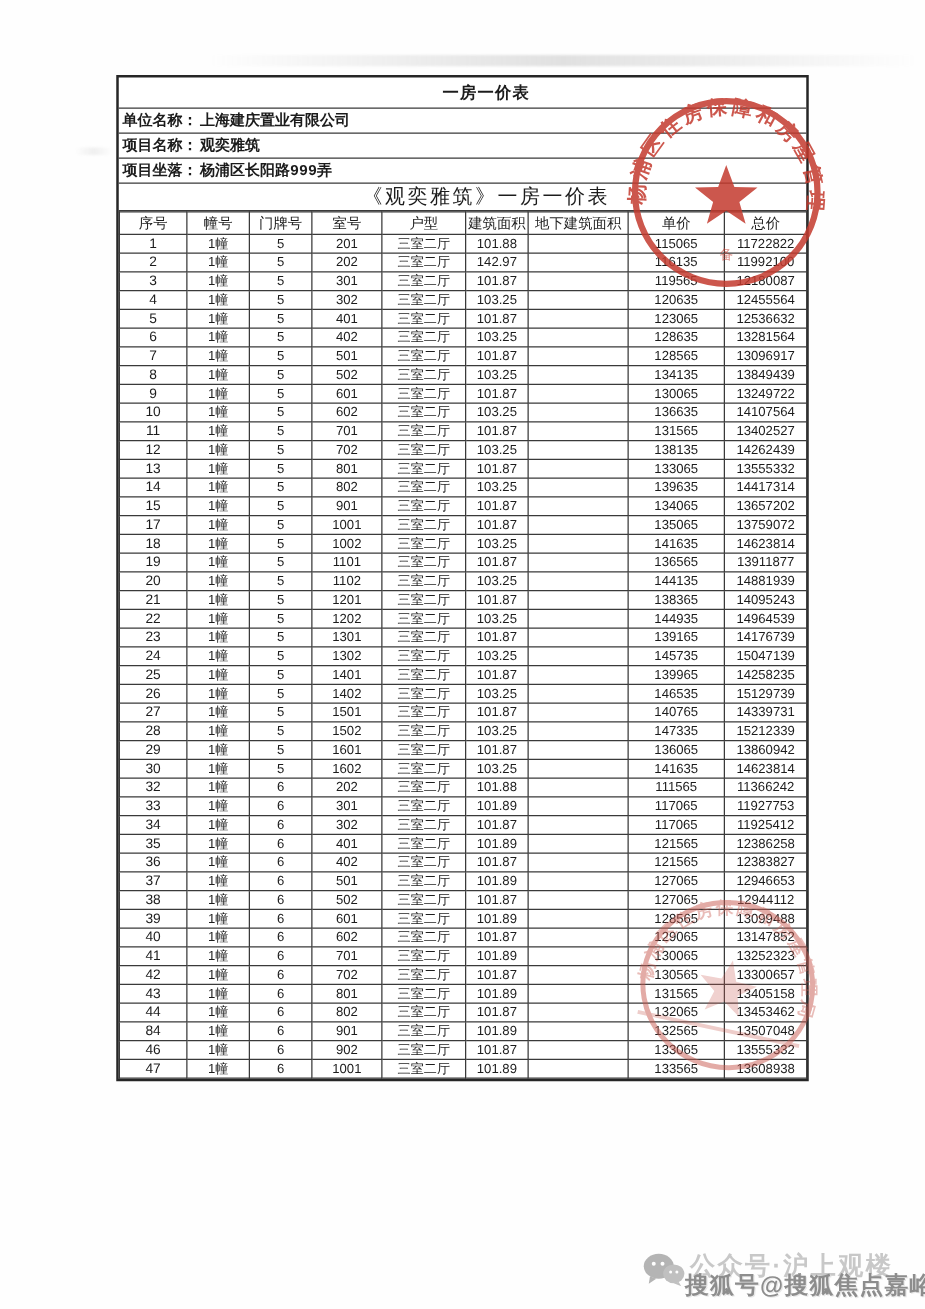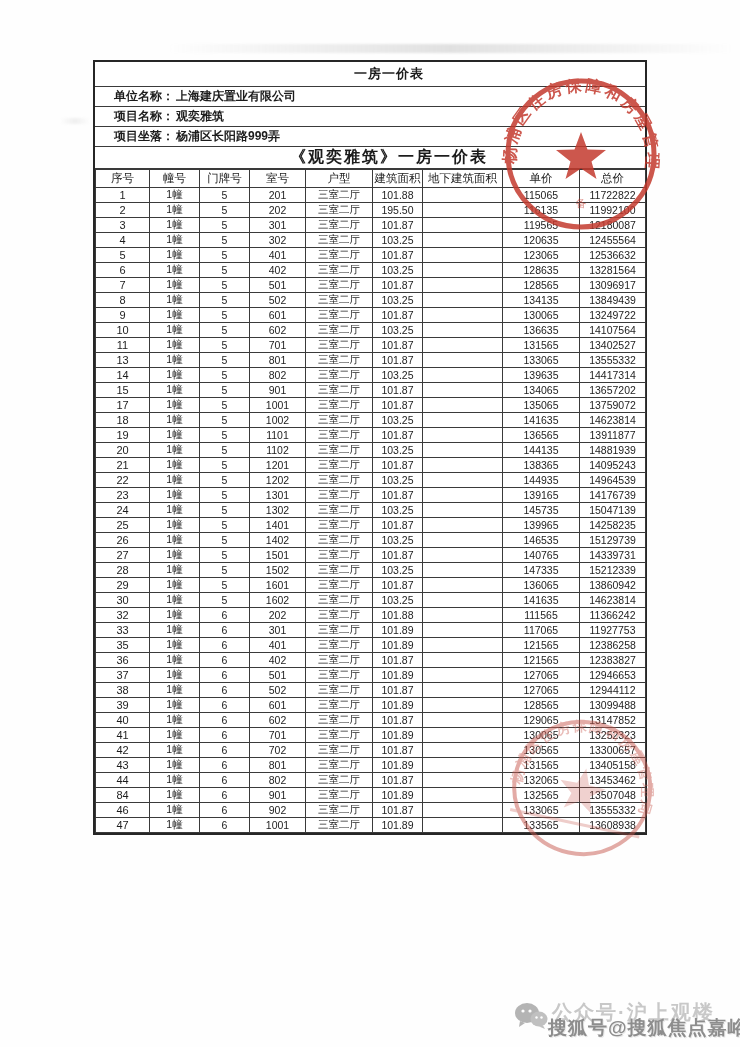--- a/index.html
+++ b/index.html
@@ -14,23 +14,23 @@
   .smudge.s1{left:168px;top:44px;width:565px;height:9px;}
   .smudge.s2{left:60px;top:118px;width:30px;height:6px;opacity:.5;}
 
   
   .doc{
     position:absolute;left:93px;top:60px;width:554px;
     border:2px solid #262626;background:#fff;box-sizing:border-box;
   }
   .doc-row{border-bottom:1px solid #3a3a3a;box-sizing:border-box;display:flex;align-items:center;padding-left:38px;}
   .row-sheet-title{height:25px;justify-content:center;font-size:13px;font-weight:bold;letter-spacing:1px;}
-  .row-info{height:20px;padding-left:19px;font-size:12px;font-weight:bold;}
+  .row-info{height:20px;padding-left:3px;font-size:12px;font-weight:bold;font-family:Liberation Mono, monospace;}
   .row-info .lbl{margin-right:2px;}
-  .row-big-title{height:22px;justify-content:center;font-size:16px;font-weight:bold;letter-spacing:2px;}
+  .row-big-title{height:22px;justify-content:center;font-size:16px;font-weight:normal;letter-spacing:2px;}
 
   table.price{border-collapse:collapse;width:100%;table-layout:fixed;}
   table.price th,table.price td{
     border:1px solid #3a3a3a;box-sizing:border-box;overflow:hidden;
     text-align:center;vertical-align:middle;white-space:nowrap;
   }
   table.price th{height:18px;font-size:11.5px;font-weight:normal;padding:0;}
   table.price td{height:15px;font-size:10.5px;padding:0;font-weight:500;}
   table.price tr td:first-child{font-size:11px;}
 
@@ -112,21 +112,21 @@
             <td></td>
             <td>115065</td>
             <td>11722822</td>
           </tr>
           <tr>
             <td>2</td>
             <td>1幢</td>
             <td>5</td>
             <td>202</td>
             <td>三室二厅</td>
-            <td>195.50</td>
+            <td>142.97</td>
             <td></td>
             <td>116135</td>
             <td>11992100</td>
           </tr>
           <tr>
             <td>3</td>
             <td>1幢</td>
             <td>5</td>
             <td>301</td>
             <td>三室二厅</td>
@@ -217,20 +217,31 @@
             <td>1幢</td>
             <td>5</td>
             <td>701</td>
             <td>三室二厅</td>
             <td>101.87</td>
             <td></td>
             <td>131565</td>
             <td>13402527</td>
           </tr>
           <tr>
+            <td>12</td>
+            <td>1幢</td>
+            <td>5</td>
+            <td>702</td>
+            <td>三室二厅</td>
+            <td>103.25</td>
+            <td></td>
+            <td>138135</td>
+            <td>14262439</td>
+          </tr>
+          <tr>
             <td>13</td>
             <td>1幢</td>
             <td>5</td>
             <td>801</td>
             <td>三室二厅</td>
             <td>101.87</td>
             <td></td>
             <td>133065</td>
             <td>13555332</td>
           </tr>
@@ -424,20 +435,31 @@
           <tr>
             <td>33</td>
             <td>1幢</td>
             <td>6</td>
             <td>301</td>
             <td>三室二厅</td>
             <td>101.89</td>
             <td></td>
             <td>117065</td>
             <td>11927753</td>
+          </tr>
+          <tr>
+            <td>34</td>
+            <td>1幢</td>
+            <td>6</td>
+            <td>302</td>
+            <td>三室二厅</td>
+            <td>101.87</td>
+            <td></td>
+            <td>117065</td>
+            <td>11925412</td>
           </tr>
           <tr>
             <td>35</td>
             <td>1幢</td>
             <td>6</td>
             <td>401</td>
             <td>三室二厅</td>
             <td>101.89</td>
             <td></td>
             <td>121565</td>

